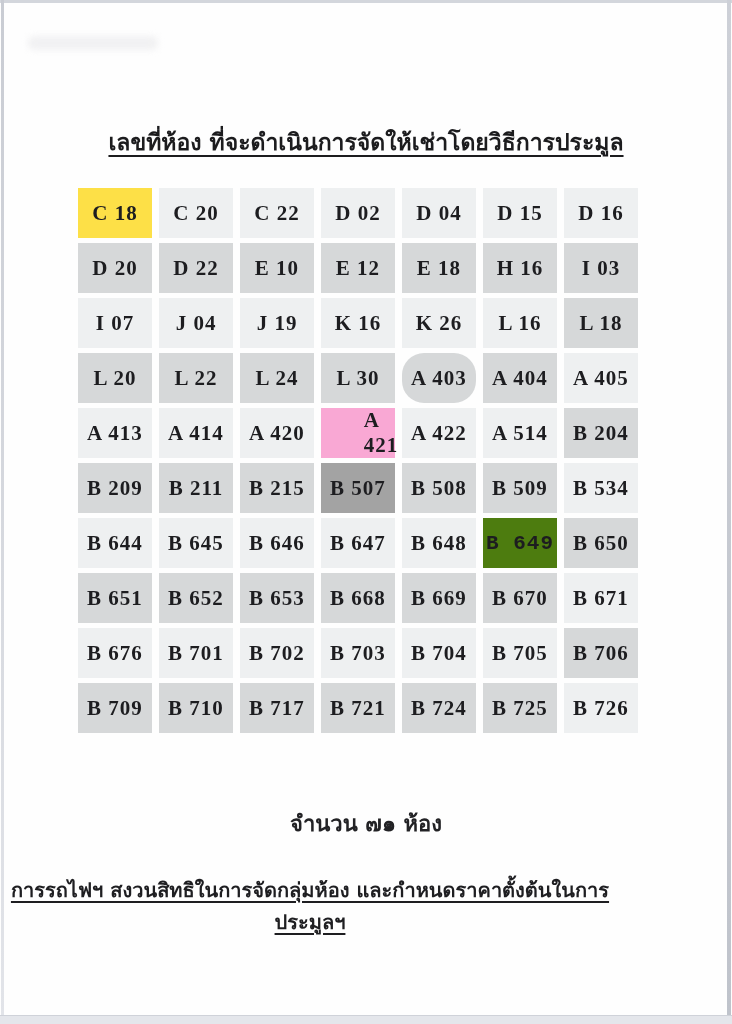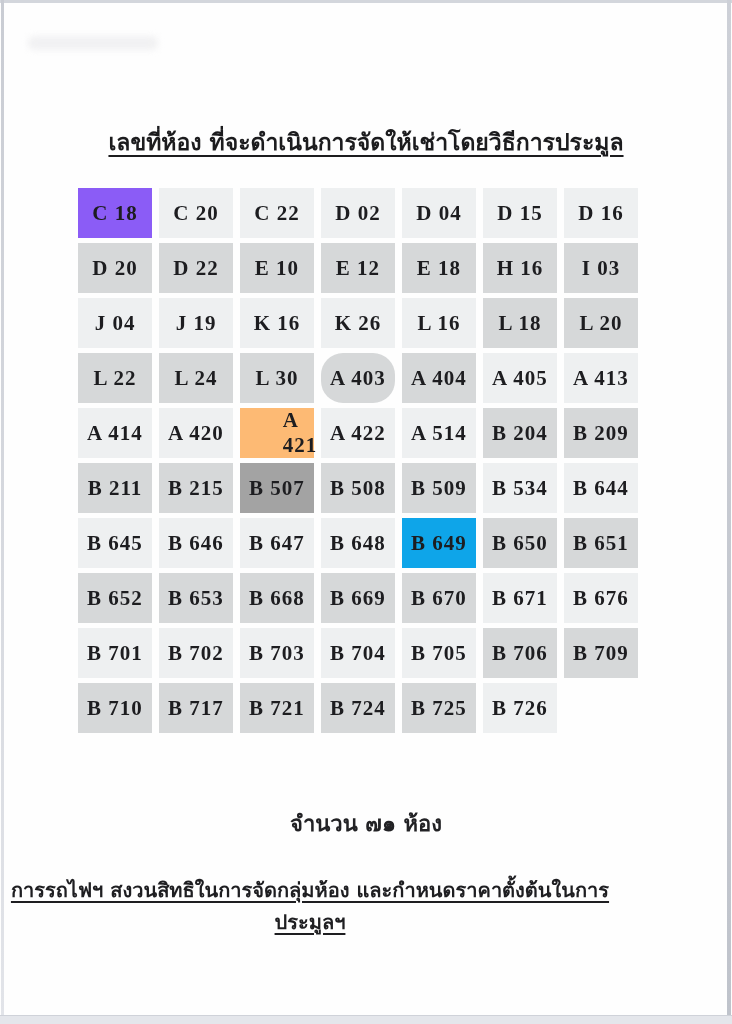--- a/index.html
+++ b/index.html
@@ -98,67 +98,68 @@
 </style>
 </head>
 <body>
 
 <div class="page">
   <div class="smudge"></div>
 
   <div class="title">เลขที่ห้อง ที่จะดำเนินการจัดให้เช่าโดยวิธีการประมูล</div>
 
   <div class="room-grid">
-      <div class="cell" style="background: #8b5cf6; color: rgb(29, 29, 32);">C 18</div>
+      <div class="cell" style="background: #fde047; color: rgb(29, 29, 32);">C 18</div>
       <div class="cell" style="background: rgb(238, 240, 241); color: rgb(29, 29, 32);">C 20</div>
       <div class="cell" style="background: rgb(238, 240, 241); color: rgb(29, 29, 32);">C 22</div>
       <div class="cell" style="background: rgb(238, 240, 241); color: rgb(29, 29, 32);">D 02</div>
       <div class="cell" style="background: rgb(238, 240, 241); color: rgb(29, 29, 32);">D 04</div>
       <div class="cell" style="background: rgb(238, 240, 241); color: rgb(29, 29, 32);">D 15</div>
       <div class="cell" style="background: rgb(238, 240, 241); color: rgb(29, 29, 32);">D 16</div>
       <div class="cell" style="background: rgb(214, 216, 217); color: rgb(29, 29, 32);">D 20</div>
       <div class="cell" style="background: rgb(214, 216, 217); color: rgb(29, 29, 32);">D 22</div>
       <div class="cell" style="background: rgb(214, 216, 217); color: rgb(29, 29, 32);">E 10</div>
       <div class="cell" style="background: rgb(214, 216, 217); color: rgb(29, 29, 32);">E 12</div>
       <div class="cell" style="background: rgb(214, 216, 217); color: rgb(29, 29, 32);">E 18</div>
       <div class="cell" style="background: rgb(214, 216, 217); color: rgb(29, 29, 32);">H 16</div>
       <div class="cell" style="background: rgb(214, 216, 217); color: rgb(29, 29, 32);">I 03</div>
+      <div class="cell" style="background: rgb(238, 240, 241); color: rgb(29, 29, 32);">I 07</div>
       <div class="cell" style="background: rgb(238, 240, 241); color: rgb(29, 29, 32);">J 04</div>
       <div class="cell" style="background: rgb(238, 240, 241); color: rgb(29, 29, 32);">J 19</div>
       <div class="cell" style="background: rgb(238, 240, 241); color: rgb(29, 29, 32);">K 16</div>
       <div class="cell" style="background: rgb(238, 240, 241); color: rgb(29, 29, 32);">K 26</div>
       <div class="cell" style="background: rgb(238, 240, 241); color: rgb(29, 29, 32);">L 16</div>
       <div class="cell" style="background: rgb(214, 216, 217); color: rgb(29, 29, 32);">L 18</div>
       <div class="cell" style="background: rgb(214, 216, 217); color: rgb(29, 29, 32);">L 20</div>
       <div class="cell" style="background: rgb(214, 216, 217); color: rgb(29, 29, 32);">L 22</div>
       <div class="cell" style="background: rgb(214, 216, 217); color: rgb(29, 29, 32);">L 24</div>
       <div class="cell" style="background: rgb(214, 216, 217); color: rgb(29, 29, 32);">L 30</div>
       <div class="cell" style="background: rgb(214, 216, 217); color: rgb(29, 29, 32); border-radius: 22px;">A 403</div>
       <div class="cell" style="background: rgb(214, 216, 217); color: rgb(29, 29, 32);">A 404</div>
       <div class="cell" style="background: rgb(238, 240, 241); color: rgb(29, 29, 32);">A 405</div>
       <div class="cell" style="background: rgb(238, 240, 241); color: rgb(29, 29, 32);">A 413</div>
       <div class="cell" style="background: rgb(238, 240, 241); color: rgb(29, 29, 32);">A 414</div>
       <div class="cell" style="background: rgb(238, 240, 241); color: rgb(29, 29, 32);">A 420</div>
-      <div class="cell" style="background: #fdba74; color: rgb(29, 29, 32); padding-left: 46px;">A 421</div>
+      <div class="cell" style="background: #f9a8d4; color: rgb(29, 29, 32); padding-left: 46px;">A 421</div>
       <div class="cell" style="background: rgb(238, 240, 241); color: rgb(29, 29, 32);">A 422</div>
       <div class="cell" style="background: rgb(238, 240, 241); color: rgb(29, 29, 32);">A 514</div>
       <div class="cell" style="background: rgb(214, 216, 217); color: rgb(29, 29, 32);">B 204</div>
       <div class="cell" style="background: rgb(214, 216, 217); color: rgb(29, 29, 32);">B 209</div>
       <div class="cell" style="background: rgb(214, 216, 217); color: rgb(29, 29, 32);">B 211</div>
       <div class="cell" style="background: rgb(214, 216, 217); color: rgb(29, 29, 32);">B 215</div>
       <div class="cell" style="background: #a3a3a3; color: rgb(29, 29, 32);">B 507</div>
       <div class="cell" style="background: rgb(214, 216, 217); color: rgb(29, 29, 32);">B 508</div>
       <div class="cell" style="background: rgb(214, 216, 217); color: rgb(29, 29, 32);">B 509</div>
       <div class="cell" style="background: rgb(238, 240, 241); color: rgb(29, 29, 32);">B 534</div>
       <div class="cell" style="background: rgb(238, 240, 241); color: rgb(29, 29, 32);">B 644</div>
       <div class="cell" style="background: rgb(238, 240, 241); color: rgb(29, 29, 32);">B 645</div>
       <div class="cell" style="background: rgb(238, 240, 241); color: rgb(29, 29, 32);">B 646</div>
       <div class="cell" style="background: rgb(238, 240, 241); color: rgb(29, 29, 32);">B 647</div>
       <div class="cell" style="background: rgb(238, 240, 241); color: rgb(29, 29, 32);">B 648</div>
-      <div class="cell" style="background: #0ea5e9; color: rgb(29, 29, 32);">B 649</div>
+      <div class="cell" style="background: #4d7c0f; color: rgb(29, 29, 32); font-family: Liberation Mono, monospace;">B 649</div>
       <div class="cell" style="background: rgb(214, 216, 217); color: rgb(29, 29, 32);">B 650</div>
       <div class="cell" style="background: rgb(214, 216, 217); color: rgb(29, 29, 32);">B 651</div>
       <div class="cell" style="background: rgb(214, 216, 217); color: rgb(29, 29, 32);">B 652</div>
       <div class="cell" style="background: rgb(214, 216, 217); color: rgb(29, 29, 32);">B 653</div>
       <div class="cell" style="background: rgb(214, 216, 217); color: rgb(29, 29, 32);">B 668</div>
       <div class="cell" style="background: rgb(214, 216, 217); color: rgb(29, 29, 32);">B 669</div>
       <div class="cell" style="background: rgb(214, 216, 217); color: rgb(29, 29, 32);">B 670</div>
       <div class="cell" style="background: rgb(238, 240, 241); color: rgb(29, 29, 32);">B 671</div>
       <div class="cell" style="background: rgb(238, 240, 241); color: rgb(29, 29, 32);">B 676</div>
       <div class="cell" style="background: rgb(238, 240, 241); color: rgb(29, 29, 32);">B 701</div>

